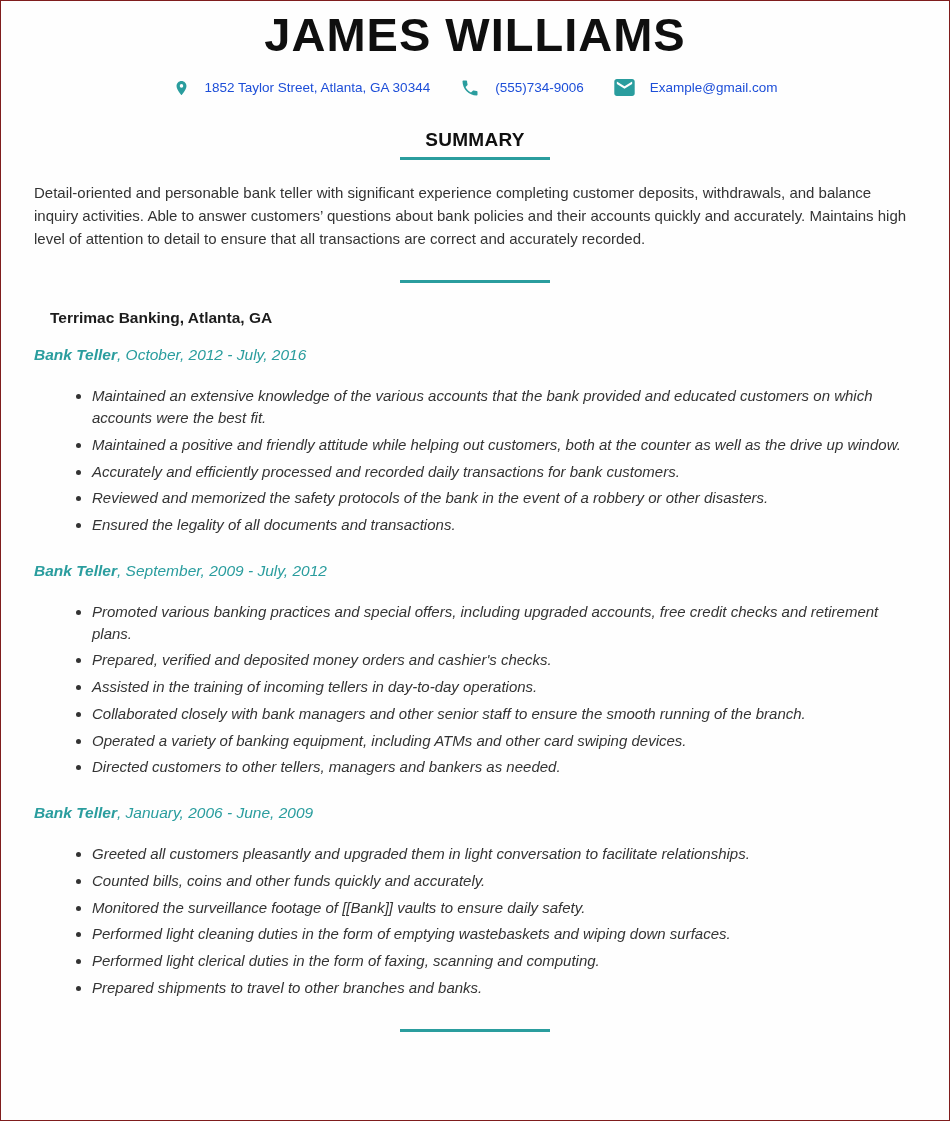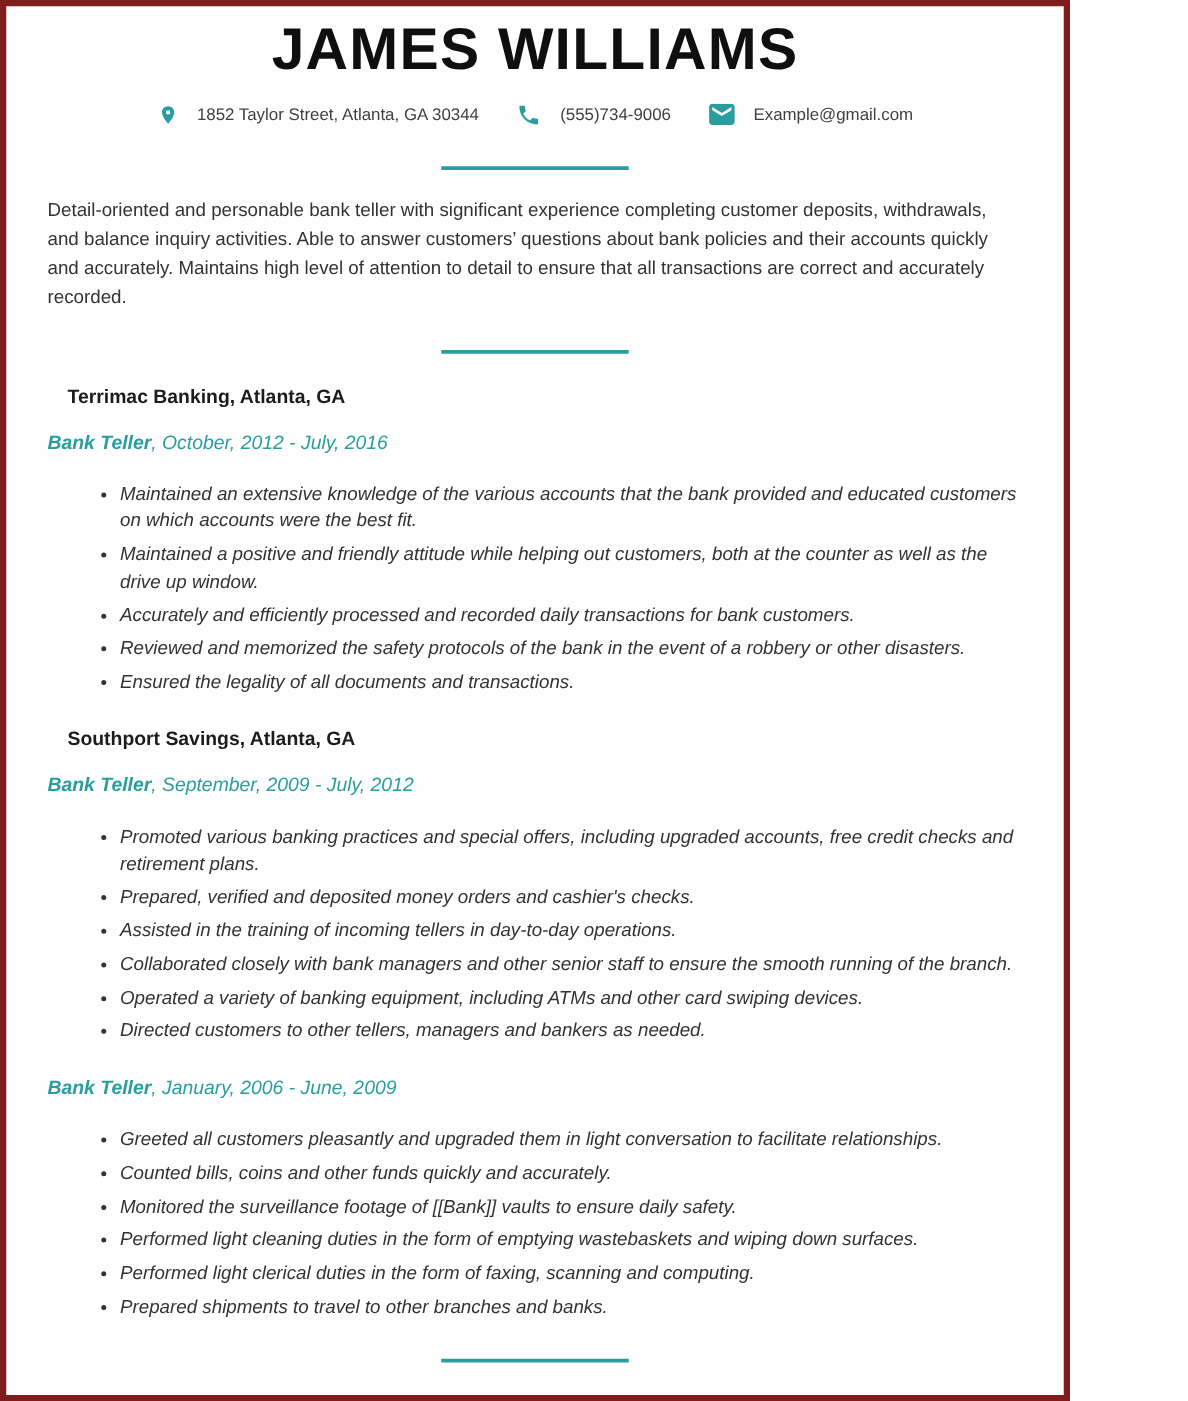--- a/index.html
+++ b/index.html
@@ -1,28 +1,28 @@
 <!DOCTYPE html>
 <html><head>
 <meta charset="utf-8">
 <style>
   html,body { margin:0; padding:0; background:#ffffff; }
   body { font-family:"Liberation Sans", sans-serif; color:#3a3a3a; }
   .page {
-    width:856px; height:1121px; box-sizing:border-box;
-    border:5px solid #7f1d1d; background:#fefefe;
+    width:950px; height:1121px; box-sizing:border-box;
+    border:1px solid #7f1d1d; background:#fefefe;
     padding:6px 33px 0 33px; overflow:hidden;
   }
   .name {
     text-align:center; font-size:47px; font-weight:800; color:#0f0f0f;
     letter-spacing:1px; margin:2px 0 16px 0; line-height:1.1;
   }
   .contact-row {
     display:flex; justify-content:center; align-items:center; gap:30px;
-    font-size:13.5px; color:#404040;
+    font-size:13.5px; color:#1d4ed8;
   }
   .contact-item { display:flex; align-items:center; gap:15px; }
   .contact-item svg { display:block; }
   .section { margin-top:30px; }
   .section-title {
     text-align:center; font-size:19px; font-weight:700; color:#101010;
     letter-spacing:0.3px; margin:0;
   }
   .title-underline {
     width:150px; height:3px; background:#2a9d9e; margin:6px auto 0 auto;
@@ -66,20 +66,21 @@
       <span>
         <svg width="21" height="17" viewBox="0 0 24 20" fill="#2a9d9e">
             <path d="M21 0H3C1.35 0 .01 1.35.01 3L0 17c0 1.65 1.35 3 3 3h18c1.65 0 3-1.35 3-3V3c0-1.65-1.35-3-3-3zm0 6l-9 5.6L3 6V3l9 5.6L21 3v3z"></path>
           </svg>
       </span>
       <span>Example@gmail.com</span>
     </div>
   </div>
 
   <div class="section">
+    <h2 class="section-title">SUMMARY</h2>
     <div class="title-underline"></div>
     <p class="summary-text">Detail-oriented and personable bank teller with significant experience completing customer deposits, withdrawals, and balance inquiry activities. Able to answer customers’ questions about bank policies and their accounts quickly and accurately. Maintains high level of attention to detail to ensure that all transactions are correct and accurately recorded.</p>
   </div>
 
   <div class="section">
     <div class="title-underline"></div>
 
     <div class="job">
       <div class="employer">Terrimac Banking, Atlanta, GA</div>
       <div class="role-line">
@@ -88,21 +89,20 @@
       <ul class="bullets">
         <li>Maintained an extensive knowledge of the various accounts that the bank provided and educated customers on which accounts were the best fit.</li>
         <li>Maintained a positive and friendly attitude while helping out customers, both at the counter as well as the drive up window.</li>
         <li>Accurately and efficiently processed and recorded daily transactions for bank customers.</li>
         <li>Reviewed and memorized the safety protocols of the bank in the event of a robbery or other disasters.</li>
         <li>Ensured the legality of all documents and transactions.</li>
       </ul>
     </div>
 
     <div class="job">
-      <div class="employer">Southport Savings, Atlanta, GA</div>
       <div class="role-line">
         <span class="role-label">Bank Teller</span><span>, September, 2009 - July, 2012</span>
       </div>
       <ul class="bullets">
         <li>Promoted various banking practices and special offers, including upgraded accounts, free credit checks and retirement plans.</li>
         <li>Prepared, verified and deposited money orders and cashier's checks.</li>
         <li>Assisted in the training of incoming tellers in day-to-day operations.</li>
         <li>Collaborated closely with bank managers and other senior staff to ensure the smooth running of the branch.</li>
         <li>Operated a variety of banking equipment, including ATMs and other card swiping devices.</li>
         <li>Directed customers to other tellers, managers and bankers as needed.</li>

